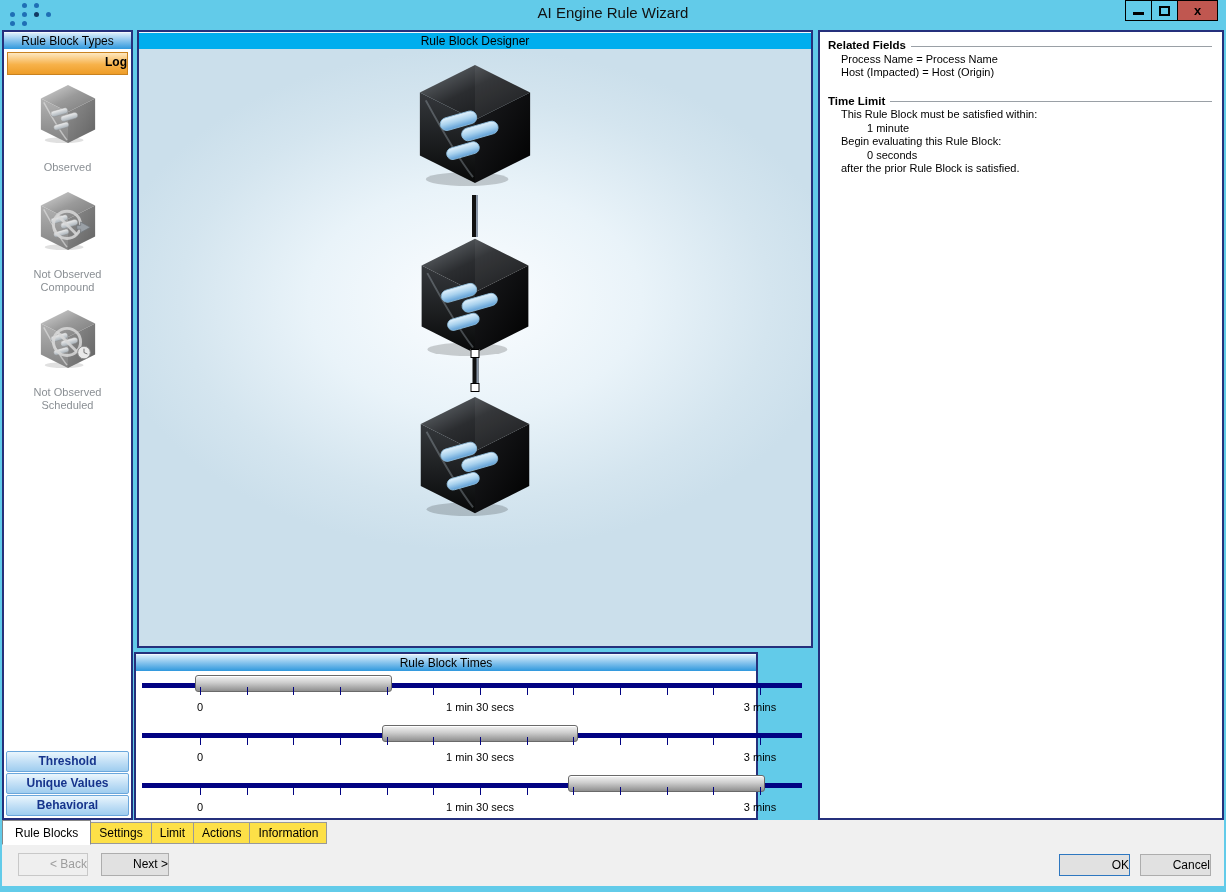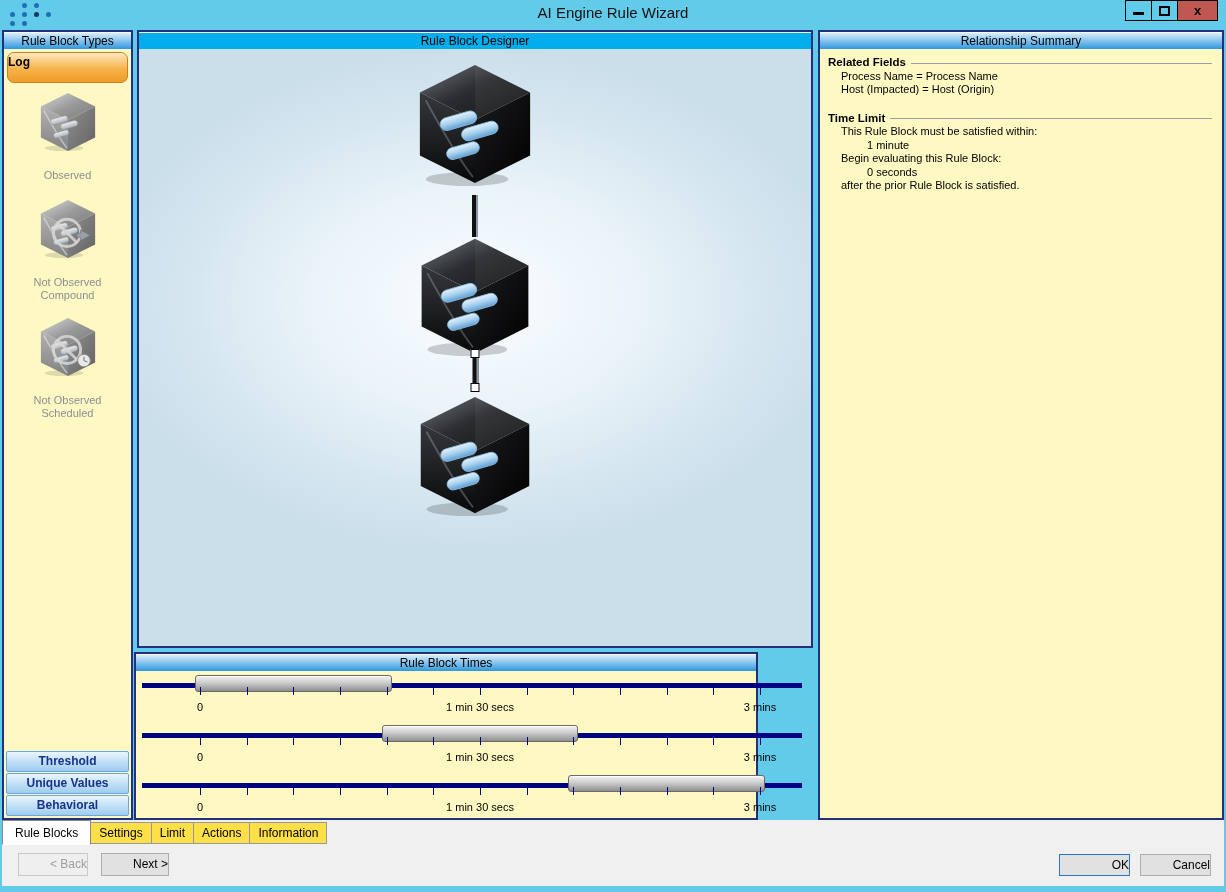--- a/index.html
+++ b/index.html
@@ -18,29 +18,29 @@
   .logo-dots i.dk { background:#123a63; }
   .title-text { position:absolute; top:4px; left:0; width:100%; text-align:center; font-size:15px; color:#111; }
   .winbtns { position:absolute; top:0; right:8px; display:flex; }
   .winbtn { width:27px; height:21px; border:1px solid #000; margin-left:-1px; background:#62cbe9;
             display:flex; align-items:center; justify-content:center; cursor:default; }
   .winbtn.close { width:41px; background:#c05750; }
   .glyph-min { width:11px; height:3px; background:#000; margin-top:6px; }
   .glyph-max { width:11px; height:10px; border:2px solid #000; }
   .glyph-close { font-weight:bold; font-size:13px; color:#000; }
   
-  .panel { position:absolute; background:#fef9c3; border:2px solid #25307c; }
+  .panel { position:absolute; background:#ffffff; border:2px solid #25307c; }
   .panel-hdr { height:17px; line-height:17px; text-align:center; font-size:12px; color:#000;
                border-top:1px solid #f2f8fd;
                background:linear-gradient(180deg,#d9eefb 0%,#8cc6ee 45%,#2f98dd 100%); }
   .panel-hdr.flat { background:#00aeee; }
   
   #sidebar { left:2px; top:30px; width:131px; height:790px; }
-  .log-btn { margin:3px 3px 2px 3px; height:31px; line-height:19px; text-align:left;
-             font-size:12px; font-weight:bold; color:#000; border:1px solid #c9821f; border-radius:7px;
+  .log-btn { margin:3px 3px 2px 3px; height:23px; line-height:19px; text-align:right;
+             font-size:12px; font-weight:bold; color:#000; border:1px solid #c9821f; border-radius:0;
              background:linear-gradient(180deg,#fde8c0 0%,#f7b24a 55%,#ee9d28 100%); }
   .type-item { display:flex; flex-direction:column; align-items:center; }
   .type-item svg { width:66px; height:62px; }
   .type-label { font-size:11px; color:#8a8f94; text-align:center; line-height:13px; margin-top:16px; }
   .cat-btns { position:absolute; bottom:1px; left:1px; right:1px; }
   .cat-btn { height:21px; line-height:19px; margin:1px 1px; text-align:center; font-size:12px;
              font-weight:bold; color:#16348c; border:1px solid #6aa7dc; border-radius:2px;
              background:linear-gradient(180deg,#eaf6fd 0%,#c3e0f6 50%,#9fcdef 100%); }
   
   #designer { left:137px; top:30px; width:676px; height:618px; }
@@ -313,21 +313,20 @@
         <div class="tick" style="left: 431.34px;"></div>
         <div class="tick" style="left: 478.007px;"></div>
         <div class="tick" style="left: 524.675px;"></div>
         <div class="tick" style="left: 571.342px;"></div>
         <div class="tick" style="left: 618.01px;"></div>
       </div>
   </div>
 </div>
 
 <div class="panel" id="summary">
-  <div class="panel-hdr">Relationship Summary</div>
   <div class="sum-body">
     <div class="sec-title">
       <span>Related Fields</span>
         <span class="rule-line"></span>
     </div>
     <div class="indent1">Process Name = Process Name</div>
     <div class="indent1">Host (Impacted) = Host (Origin)</div>
     <div class="sec-gap"></div>
     <div class="sec-title">
       <span>Time Limit</span>

